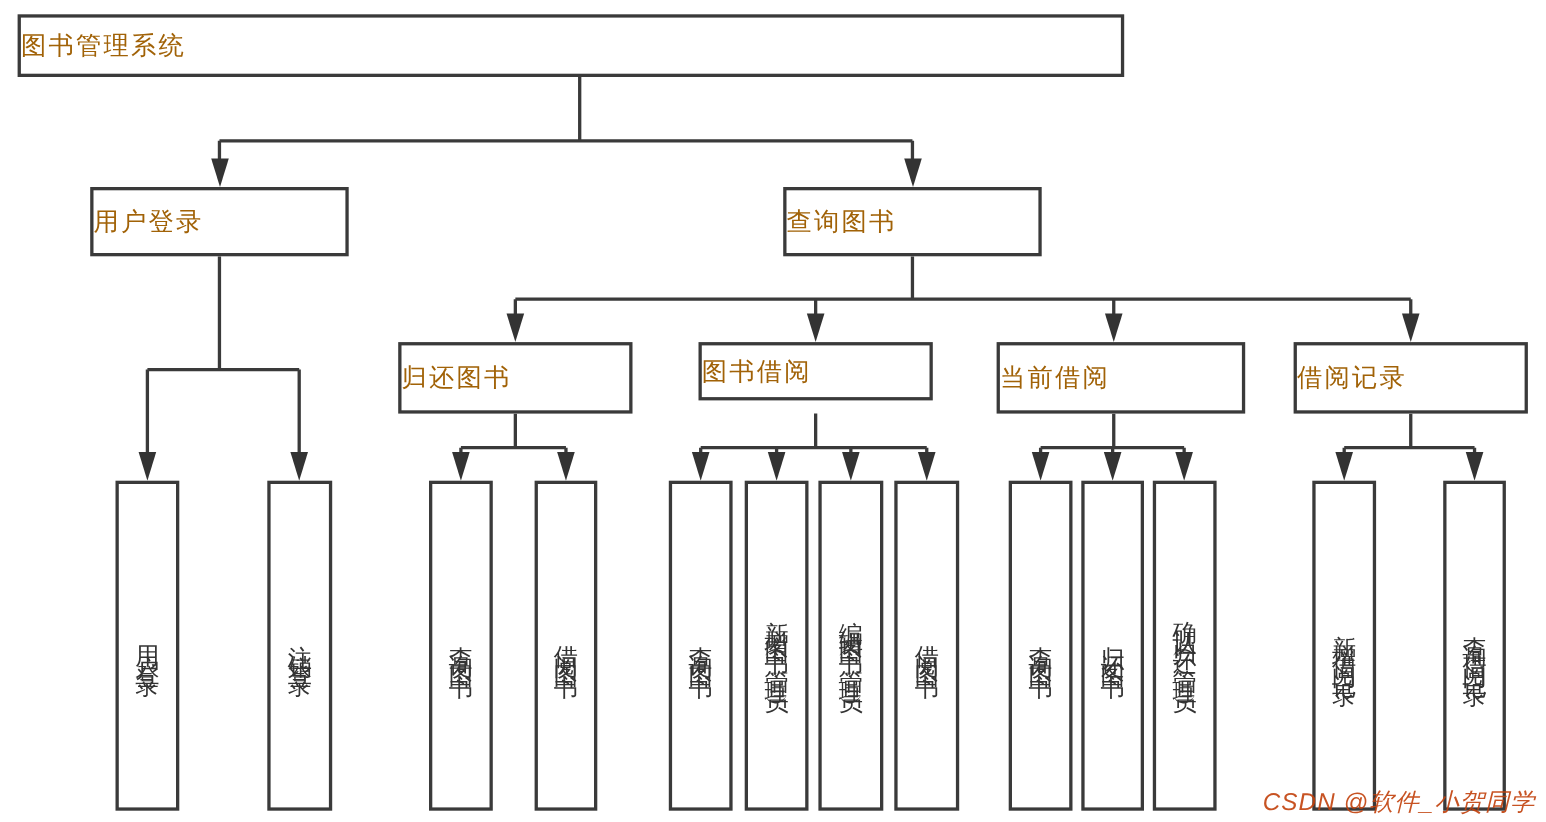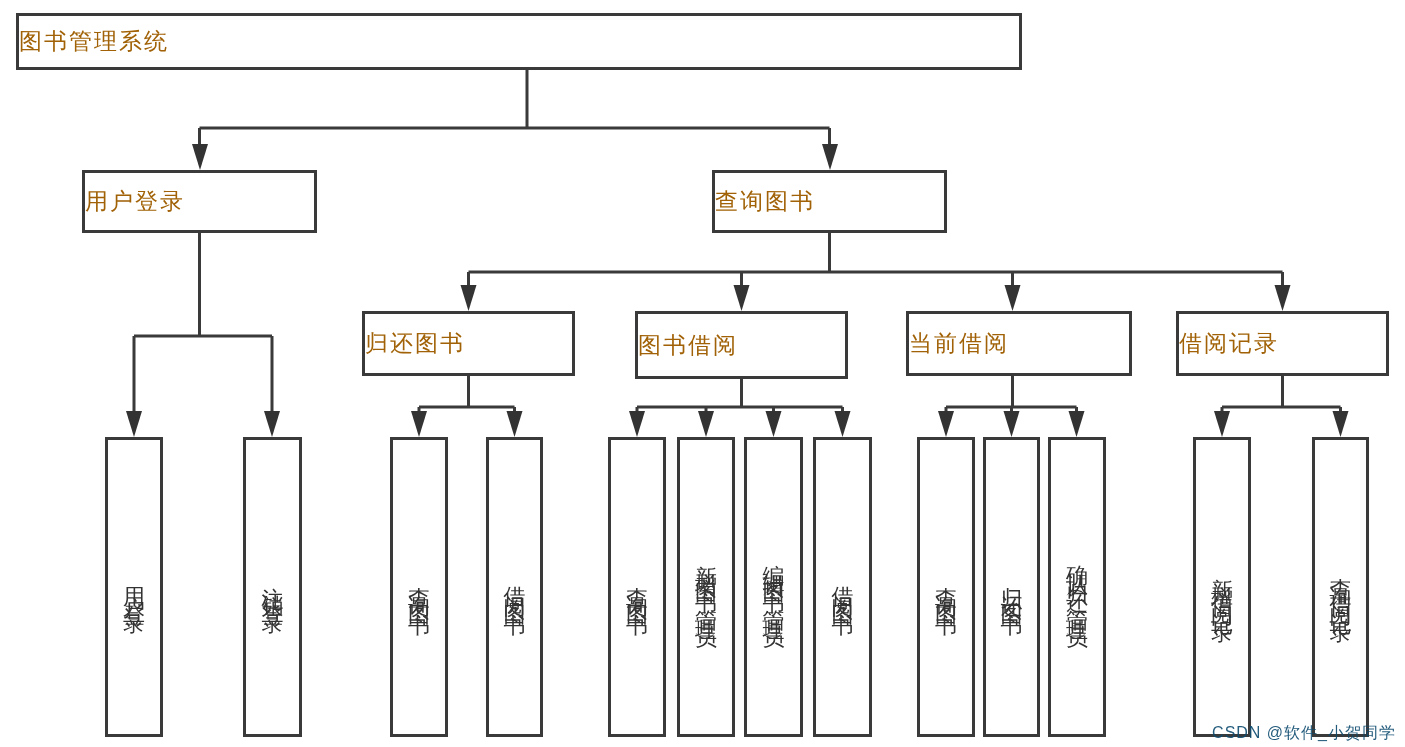--- a/index.html
+++ b/index.html
@@ -18,21 +18,21 @@
   .vnode {
     position:absolute; box-sizing:border-box; border:3px solid #3a3a3a; background:#ffffff;
     display:flex; align-items:center; justify-content:center;
   }
   .vnode span {
     writing-mode:vertical-rl; text-orientation:mixed;
     font-size:22px; letter-spacing:9px; line-height:1; color:#333333;
   }
   .watermark {
     position:absolute; right:9px; bottom:3px; z-index:5;
-    font-size:16px; color:#0c4a6e; letter-spacing:1px; opacity:0.9; white-space:nowrap;
+    font-size:22px; color:#c2410c; letter-spacing:1px; opacity:0.9; white-space:nowrap;font-style:italic;
   }
 </style>
 </head>
 <body>
 
 <div class="canvas">
 
   <svg class="connectors" viewBox="0 0 1405 747" xmlns="http://www.w3.org/2000/svg">
     <path class="ln" d="
       M527 69 V128 M199.5 128 H829.5 M199.5 128 V146 M829.5 128 V146
@@ -70,21 +70,21 @@
   <div class="hnode" style="left:82px;top:170px;width:235px;height:63px">
     <span>用户登录</span>
   </div>
   <div class="hnode" style="left:712px;top:170px;width:235px;height:63px">
     <span>查询图书</span>
   </div>
 
   <div class="hnode" style="left:362px;top:311px;width:213px;height:65px">
     <span>归还图书</span>
   </div>
-  <div class="hnode" style="left:635px;top:311px;width:213px;height:68px">
+  <div class="hnode" style="left:635px;top:311px;width:213px;height:53px">
     <span>图书借阅</span>
   </div>
   <div class="hnode" style="left:906px;top:311px;width:226px;height:65px">
     <span>当前借阅</span>
   </div>
   <div class="hnode" style="left:1176px;top:311px;width:213px;height:65px">
     <span>借阅记录</span>
   </div>
 
   <div class="vnode" style="left:105px;top:437px;width:58px;height:300px">

